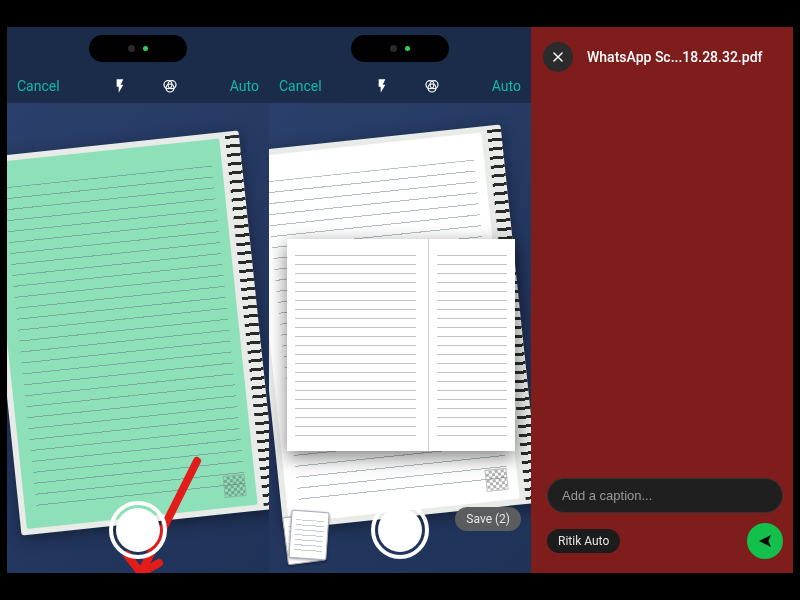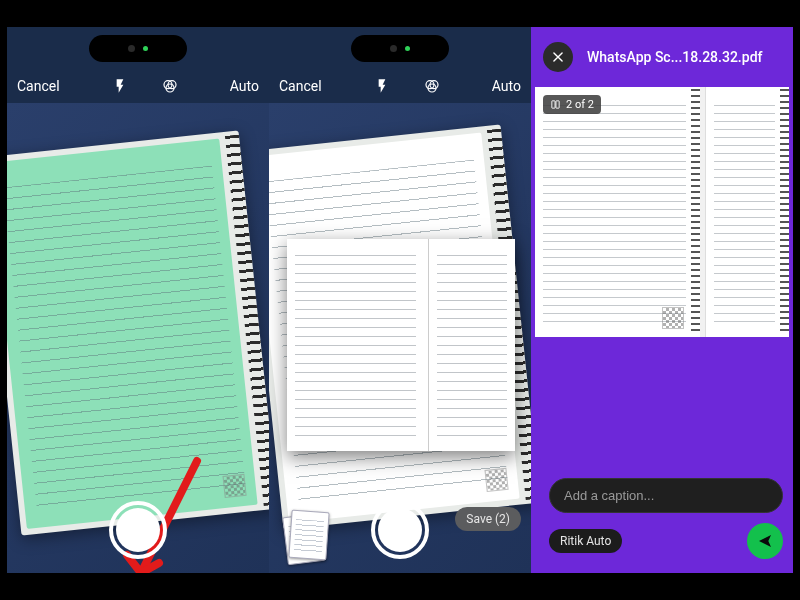--- a/index.html
+++ b/index.html
@@ -1,28 +1,28 @@
 <!DOCTYPE html>
 <html><head>
 <meta charset="utf-8">
 <style>
   * { margin: 0; padding: 0; box-sizing: border-box; }
   body { background: #000; font-family: -apple-system, BlinkMacSystemFont, 'Segoe UI', Roboto, sans-serif; width: 800px; height: 600px; overflow: hidden; }
   .container { display: flex; width: 800px; height: 600px; padding: 27px 7px; gap: 0; }
   .phone { width: 262px; height: 546px; position: relative; background: #1a2c4a; overflow: hidden; }
-  .phone3 { background: #6d28d9; }
+  .phone3 { background: #7f1d1d; }
 
   
   .notch-bar { height: 42px; display: flex; justify-content: center; align-items: center; }
   .notch { width: 98px; height: 27px; background: #000; border-radius: 14px; display: flex; align-items: center; justify-content: center; gap: 8px; }
   .cam-dot { width: 7px; height: 7px; background: #2a2a2a; border-radius: 50%; }
   .green-dot { width: 5px; height: 5px; background: #2fd158; border-radius: 50%; }
 
   
-  .top-controls { height: 34px; display: flex; align-items: center; justify-content: space-between; padding: 0 10px; color: #ffffff; font-size: 14px; }
+  .top-controls { height: 34px; display: flex; align-items: center; justify-content: space-between; padding: 0 10px; color: #14b8a6; font-size: 14px; }
   .top-controls .icons { display: flex; gap: 34px; align-items: center; }
   .flash-icon, .filter-icon { width: 16px; height: 20px; display: flex; align-items: center; justify-content: center; }
 
   
   .viewfinder { position: absolute; top: 76px; left: 0; right: 0; bottom: 0; overflow: hidden; }
 
   
   .desk { position: absolute; inset: 0; background: linear-gradient(135deg, #2a3f6b 0%, #1f3258 100%); }
   .notebook { position: absolute; background: #e8ebe8; border-radius: 3px; box-shadow: 0 4px 16px rgba(0,0,0,0.4); }
   .notebook.n1 { left: -6px; top: 40px; width: 258px; height: 380px; transform: rotate(-6deg); }
@@ -66,21 +66,21 @@
   .s3-doc { margin: 0 4px; height: 250px; background: #f1f1f1; position: relative; overflow: hidden; }
   .s3-badge { position: absolute; left: 8px; top: 8px; background: rgba(58,58,58,0.85); color: #fff; font-size: 11px; padding: 3px 7px; border-radius: 4px; display: flex; align-items: center; gap: 5px; }
   .s3-badge svg { width: 11px; height: 11px; }
   .s3-page { position: absolute; top: 0; bottom: 0; background: #fff; }
   .s3-page.l { left: 0; width: 65%; }
   .s3-page.r { right: 0; width: 33%; border-left: 1px solid #ddd; }
   .s3-page .spiral2 { position: absolute; right: 0; top: 2px; bottom: 2px; width: 9px; background: repeating-linear-gradient(to bottom, #555 0, #555 2px, transparent 2px, transparent 6px); }
   .s3-page.r .spiral2 { left: auto; right: 0; }
   .s3-page .pl { position: absolute; left: 8px; right: 14px; top: 18px; bottom: 14px; background: repeating-linear-gradient(to bottom, rgba(110,120,130,0.4) 0, rgba(110,120,130,0.4) 1px, transparent 1px, transparent 8px); }
 
-  .s3-bottom { position: absolute; left: 0; right: 0; bottom: 0; padding: 0 10px 14px 10px; margin-left: 8px; }
+  .s3-bottom { position: absolute; left: 0; right: 0; bottom: 0; padding: 0 10px 14px 16px; }
   .caption { width: 100%; background: #1f1f1f; color: #fff; border: 1px solid #333; border-radius: 20px; padding: 9px 14px; font-size: 13px; margin-bottom: 10px; }
   .caption::placeholder { color: #9a9a9a; }
   .recipient-row { display: flex; align-items: center; justify-content: space-between; }
   .recipient { background: #1c1c1c; color: #e4e4e4; padding: 5px 11px; border-radius: 13px; font-size: 12px; }
   .send-btn { width: 36px; height: 36px; border-radius: 50%; background: #13c04c; display: flex; align-items: center; justify-content: center; }
   .send-btn svg { width: 16px; height: 16px; }
 </style>
 </head>
 <body>
 
@@ -193,38 +193,20 @@
   <div class="phone phone3">
     <div class="s3-top">
       <div class="close-btn">
         <svg viewBox="0 0 24 24" stroke="#fff" stroke-width="2.4" fill="none" stroke-linecap="round">
             <path d="M5 5 L19 19 M19 5 L5 19"></path>
           </svg>
       </div>
       <span class="s3-title">WhatsApp Sc...18.28.32.pdf</span>
     </div>
 
-    <div class="s3-doc">
-      <div class="s3-page l">
-          <div class="pl"></div>
-          <div class="spiral2"></div>
-          <div class="qr" style="right:16px; bottom:8px;"></div>
-        </div>
-      <div class="s3-page r">
-          <div class="pl"></div>
-          <div class="spiral2"></div>
-        </div>
-      <div class="s3-badge">
-        <svg viewBox="0 0 24 24" fill="none" stroke="#fff" stroke-width="2">
-            <rect x="4" y="4" width="7" height="16" rx="1"></rect>
-            <rect x="13" y="4" width="7" height="16" rx="1"></rect>
-          </svg>
-        <span>2 of 2</span>
-      </div>
-    </div>
 
     <div class="s3-bottom">
       <input class="caption" placeholder="Add a caption..." style="">
       <div class="recipient-row">
         <span class="recipient">Ritik Auto</span>
         <div class="send-btn">
           <svg viewBox="0 0 24 24" fill="#0a0a0a">
               <path d="M3 12 L21 3 L17 12 L21 21 Z"></path>
             </svg>
         </div>

